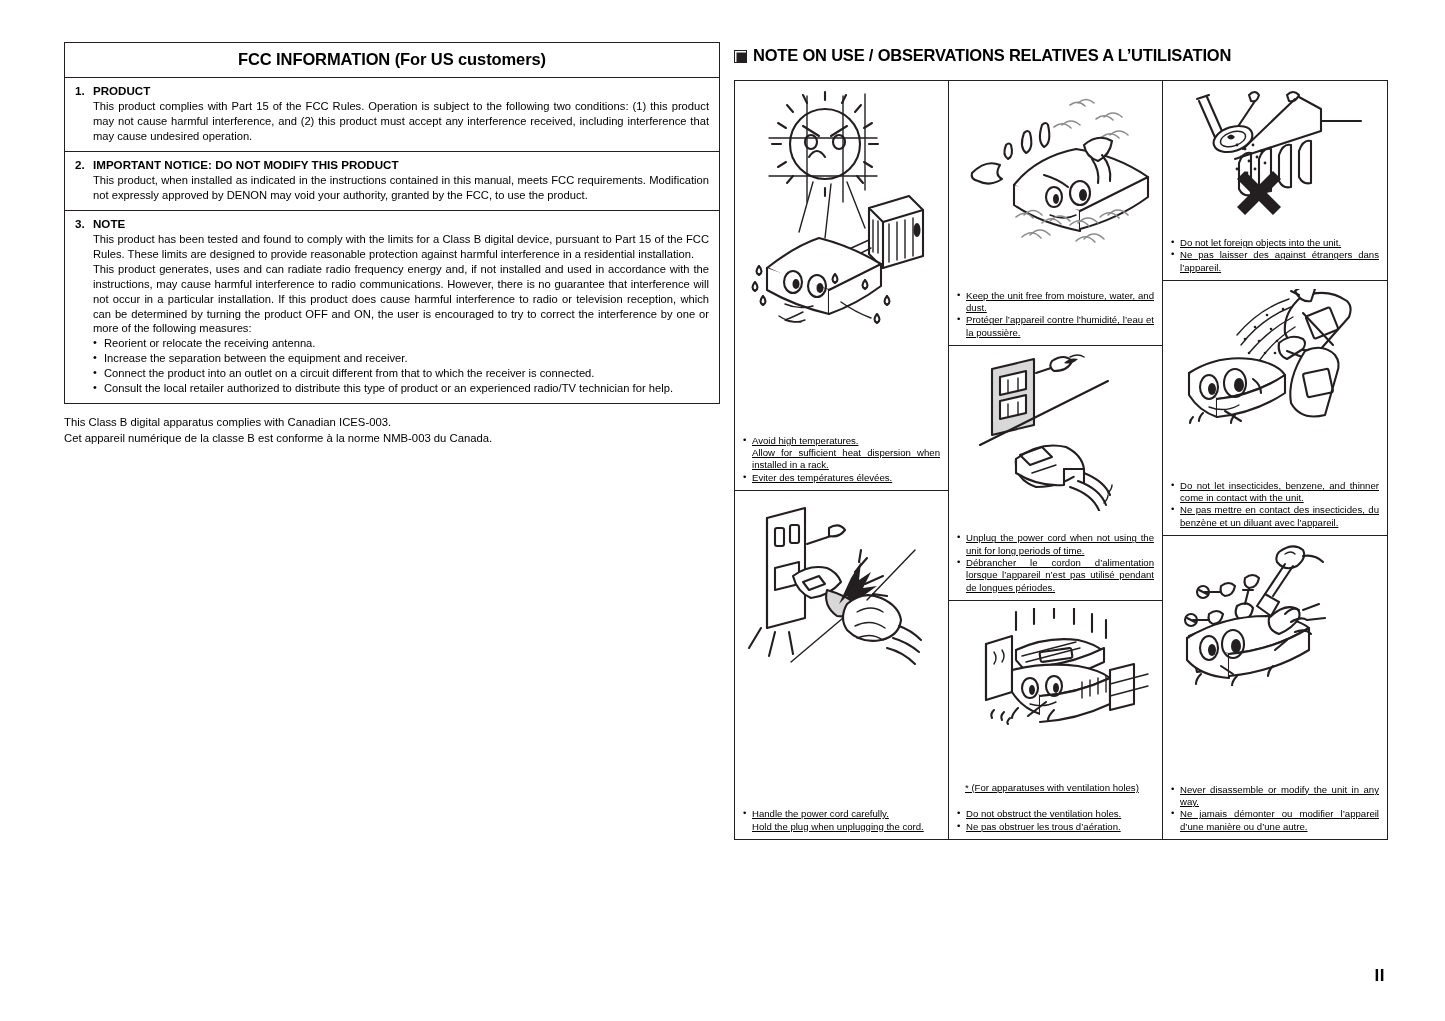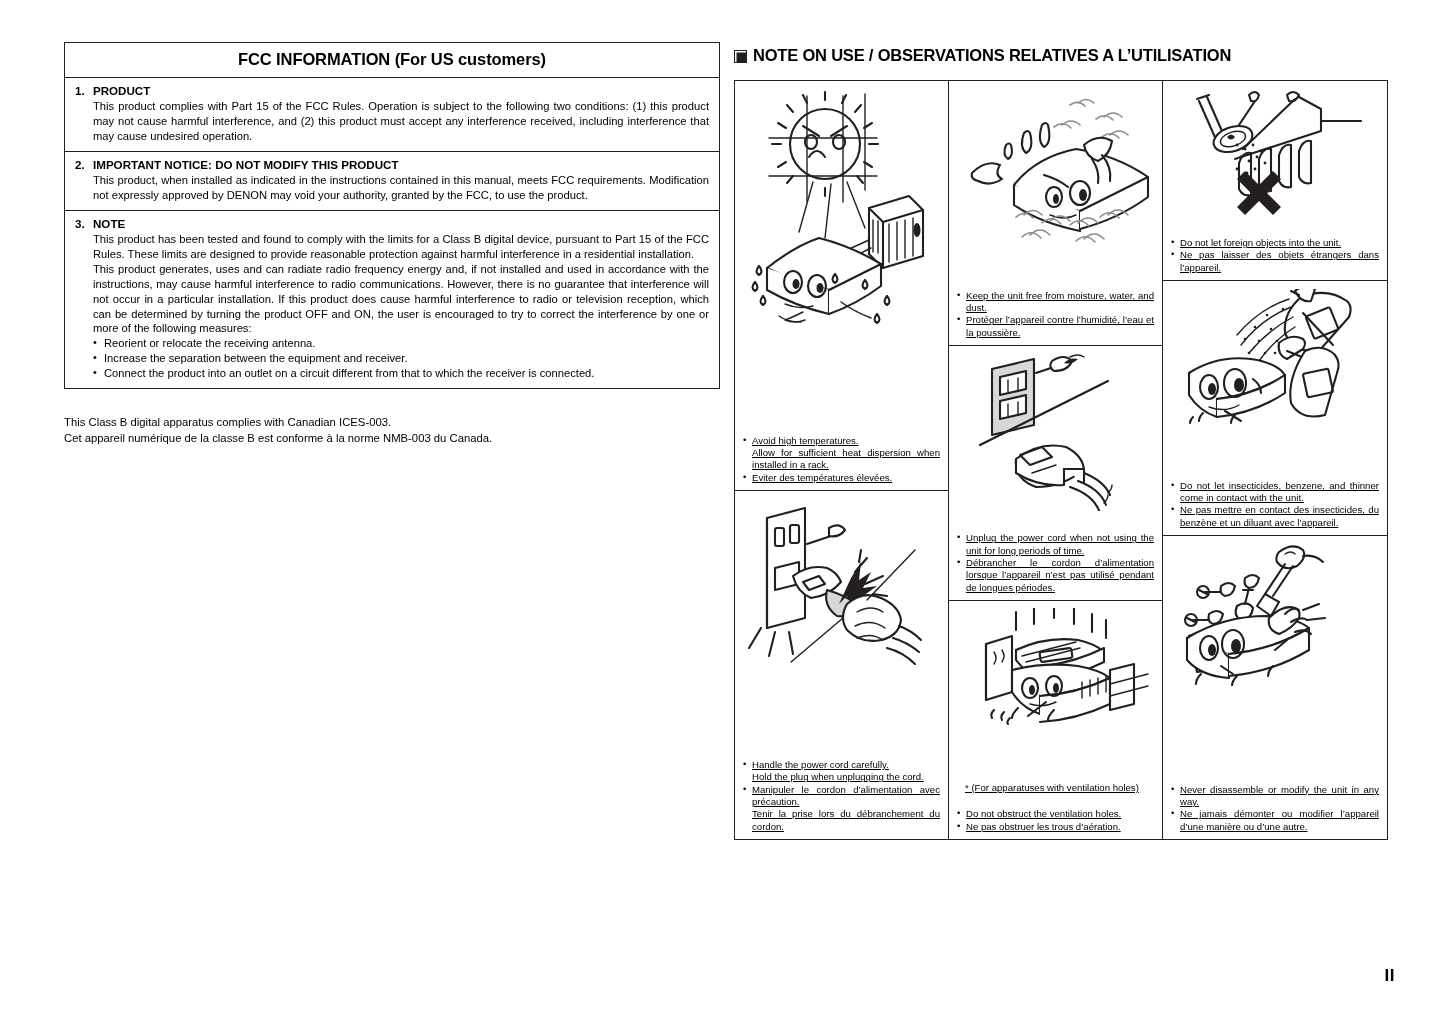--- a/index.html
+++ b/index.html
@@ -110,21 +110,21 @@
     margin-top:auto;
   }
   .cap ul{list-style:none;margin:0;padding:0;}
   .cap li{position:relative;padding-left:9px;text-align:justify;}
   .cap li:before{content:"\2022";position:absolute;left:0;top:-1px;}
   .cap .sub{display:block;text-align:justify;}
   .cap .star{padding-left:8px;margin-bottom:0;text-align:left;}
   .capblock{margin-top:auto;}
 
   .pagenum{
-    position:absolute;right:50px;bottom:35px;
+    position:absolute;right:60px;bottom:35px;
     font-size:17px;font-weight:bold;letter-spacing:0.5px;
   }
 
   svg .st{fill:none;stroke:#231f20;stroke-width:2.1;stroke-linecap:round;stroke-linejoin:round;}
   svg .stt{fill:none;stroke:#231f20;stroke-width:1.4;stroke-linecap:round;stroke-linejoin:round;}
   svg .fl{fill:#231f20;stroke:none;}
   svg .gr{fill:none;stroke:#8b8b8b;stroke-width:1.6;stroke-linecap:round;}
   svg .wh{fill:#ffffff;stroke:#231f20;stroke-width:2.1;stroke-linejoin:round;stroke-linecap:round;}
   svg .shade{fill:#d8d8d8;stroke:#231f20;stroke-width:2.1;stroke-linejoin:round;}
 </style>
@@ -161,20 +161,21 @@
         <span class="num">3.</span>
         <span>NOTE</span>
       </div>
       <div class="fcc-body">
         <p>This product has been tested and found to comply with the limits for a Class B digital device, pursuant to Part 15 of the FCC Rules. These limits are designed to provide reasonable protection against harmful interference in a residential installation.</p>
         <p>This product generates, uses and can radiate radio frequency energy and, if not installed and used in accordance with the instructions, may cause harmful interference to radio communications. However, there is no guarantee that interference will not occur in a particular installation. If this product does cause harmful interference to radio or television reception, which can be determined by turning the product OFF and ON, the user is encouraged to try to correct the interference by one or more of the following measures:</p>
         <ul class="fcc-bullets">
           <li>Reorient or relocate the receiving antenna.</li>
           <li>Increase the separation between the equipment and receiver.</li>
           <li>Connect the product into an outlet on a circuit different from that to which the receiver is connected.</li>
+          <li>Consult the local retailer authorized to distribute this type of product or an experienced radio/TV technician for help.</li>
         </ul>
       </div>
     </div>
   </div>
 
   <div class="fcc-after">
     <div>This Class B digital apparatus complies with Canadian ICES-003.</div>
     <div>Cet appareil numérique de la classe B est conforme à la norme NMB-003 du Canada.</div>
   </div>
 
@@ -321,24 +322,20 @@
               <path class="stt" d="M168 50 L120 100"></path>
               <path class="stt" d="M44 162 L96 118"></path>
             </g>
           </svg>
         </div>
         <div class="cap capblock">
           <ul>
             <li>
               <span>Handle the power cord carefully.</span>
               <span class="sub">Hold the plug when unplugging the cord.</span>
-            </li>
-            <li>
-              <span>Manipuler le cordon d’alimentation avec précaution.</span>
-              <span class="sub">Tenir la prise lors du débranchement du cordon.</span>
             </li>
           </ul>
         </div>
       </div>
     </div>
 
     <div class="col c2">
 
       <div class="cell divb" style="height:265px;align-items:center;">
         <div class="art" style="height:175px;">
@@ -556,21 +553,21 @@
                 <circle cx="80" cy="82" r="1.4"></circle>
                   <circle cx="68" cy="94" r="1.4"></circle>
               </g>
               <path class="fl" d="M70 108 L84 122 L98 108 L106 116 L92 130 L106 144 L98 152 L84 138 L70 152 L62 144 L76 130 L62 116 Z" transform="translate(0,-24) scale(1)"></path>
             </g>
           </svg>
         </div>
         <div class="cap capblock">
           <ul>
             <li>Do not let foreign objects into the unit.</li>
-            <li>Ne pas laisser des objets étrangers dans l’appareil.</li>
+            <li>Ne pas laisser des against étrangers dans l’appareil.</li>
           </ul>
         </div>
       </div>
 
       <div class="cell divb" style="height:255px;">
         <div class="art" style="height:170px;">
           <svg width="200" height="166" viewBox="0 0 200 166">
             <g>
               <g>
                 <path class="wh" d="M126 8 q26 -10 46 4 q6 6 2 16 L144 62 q-26 2 -34 -18 q-2 -20 16 -36 Z"></path>

